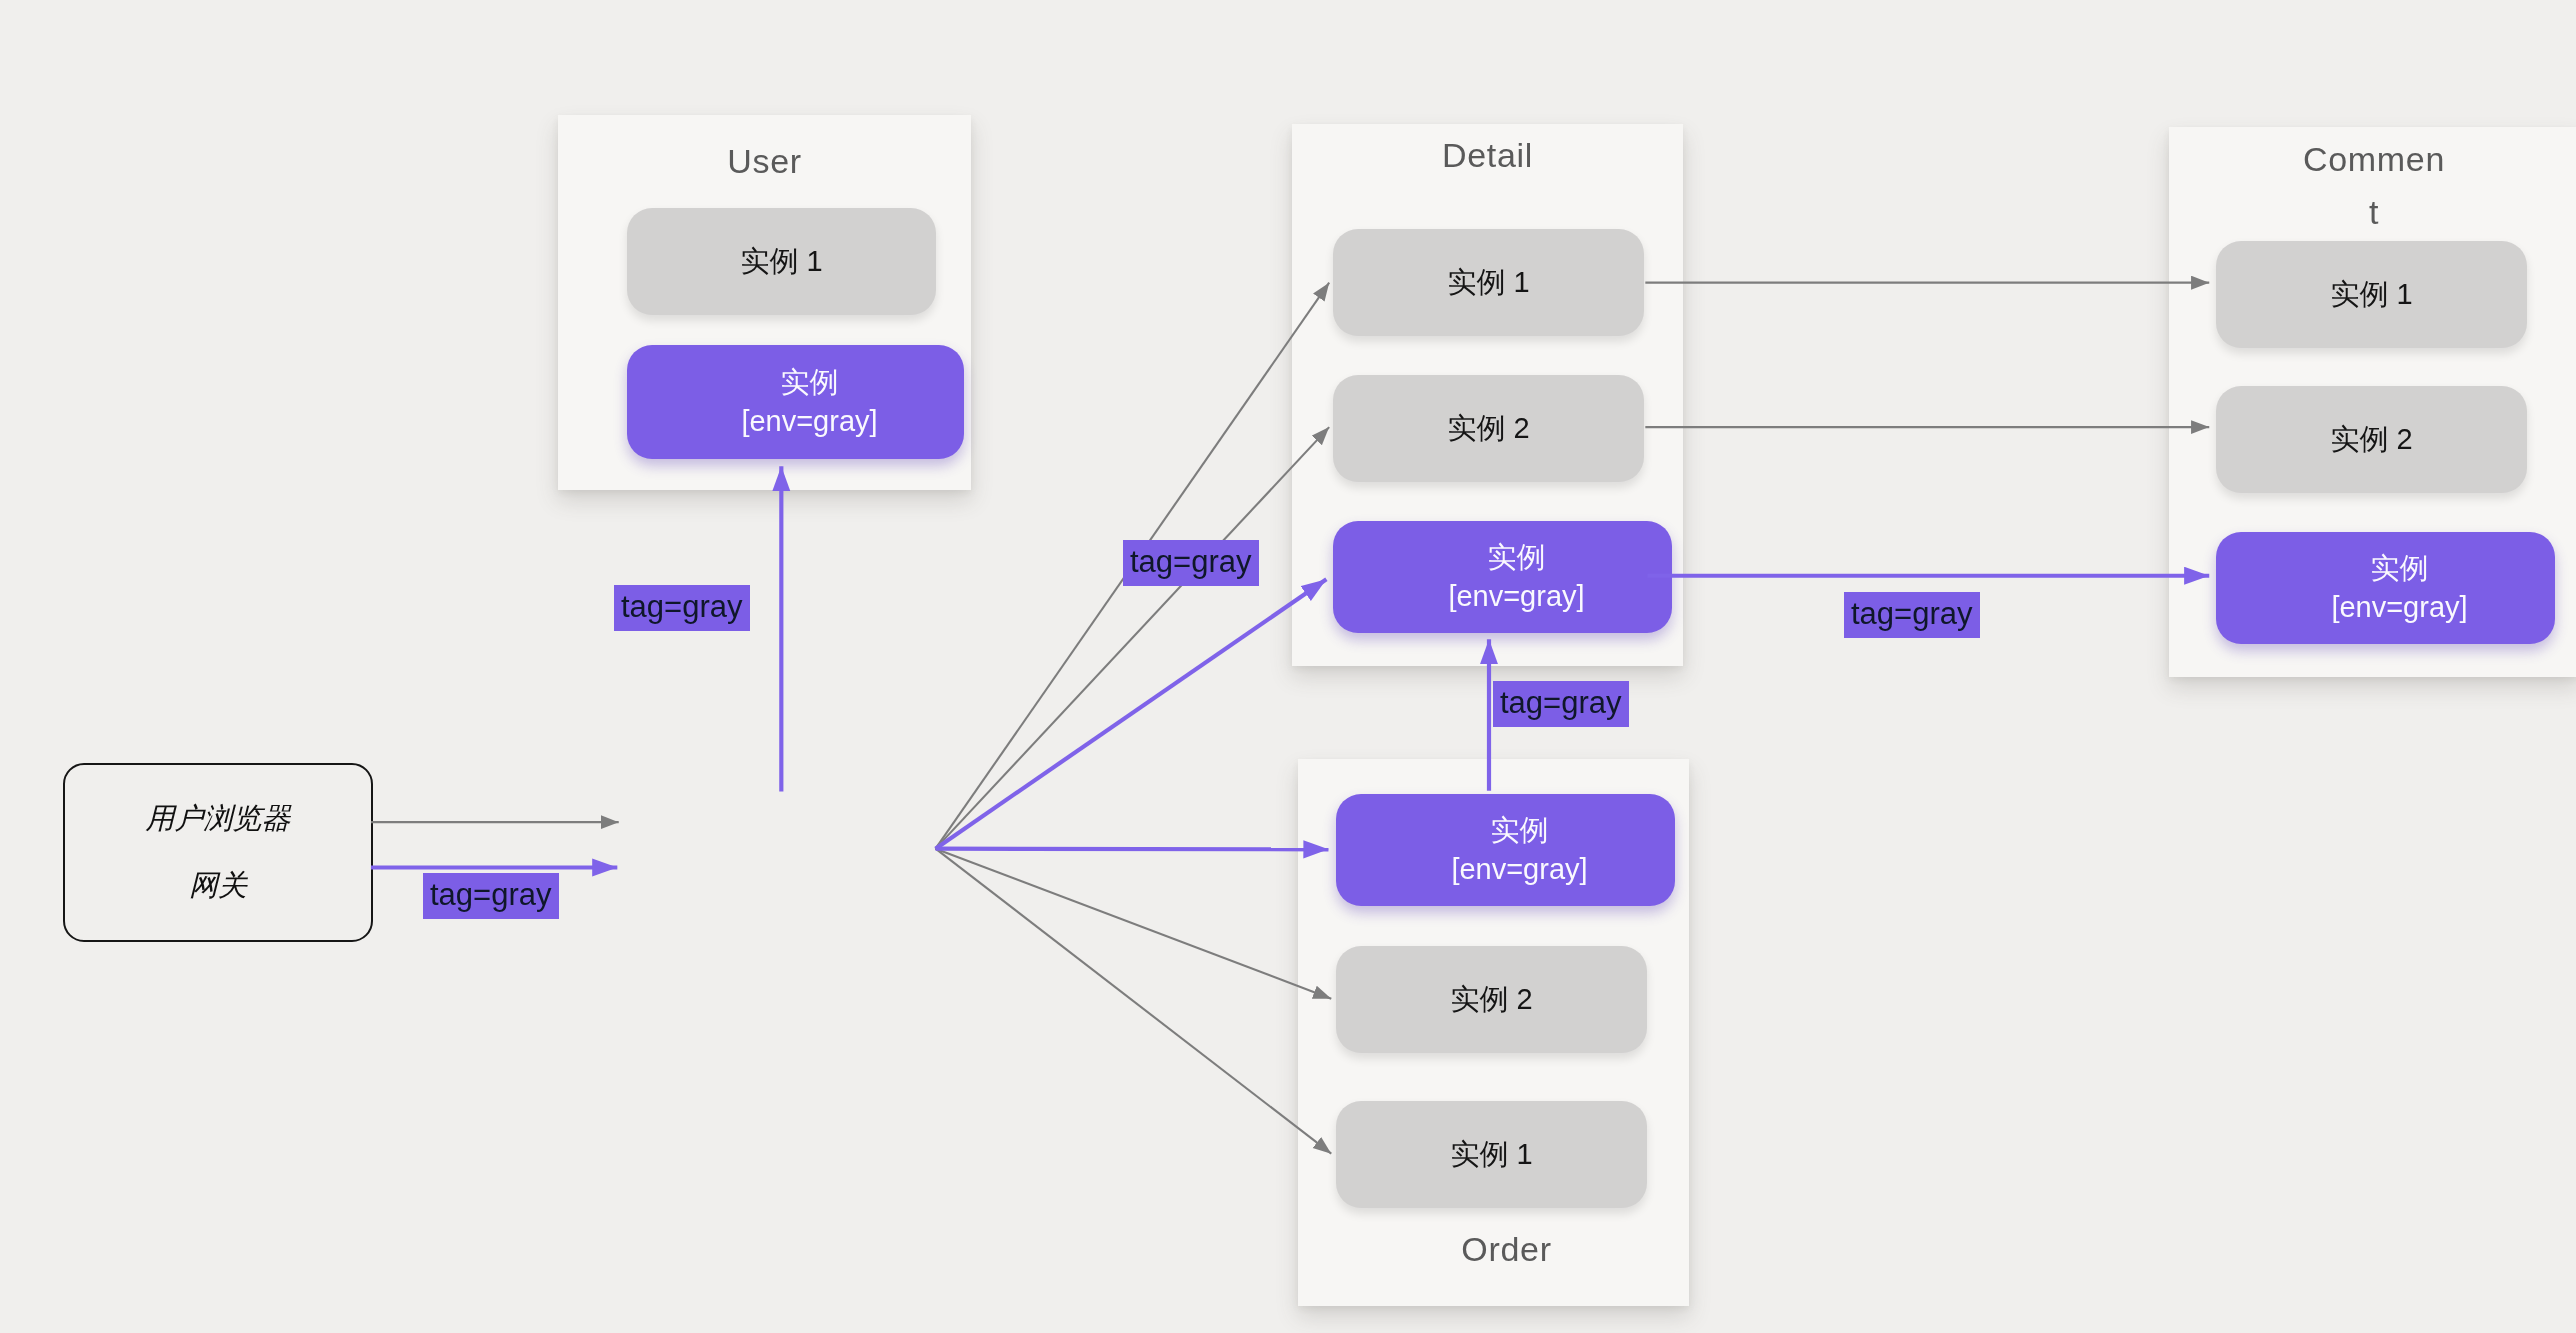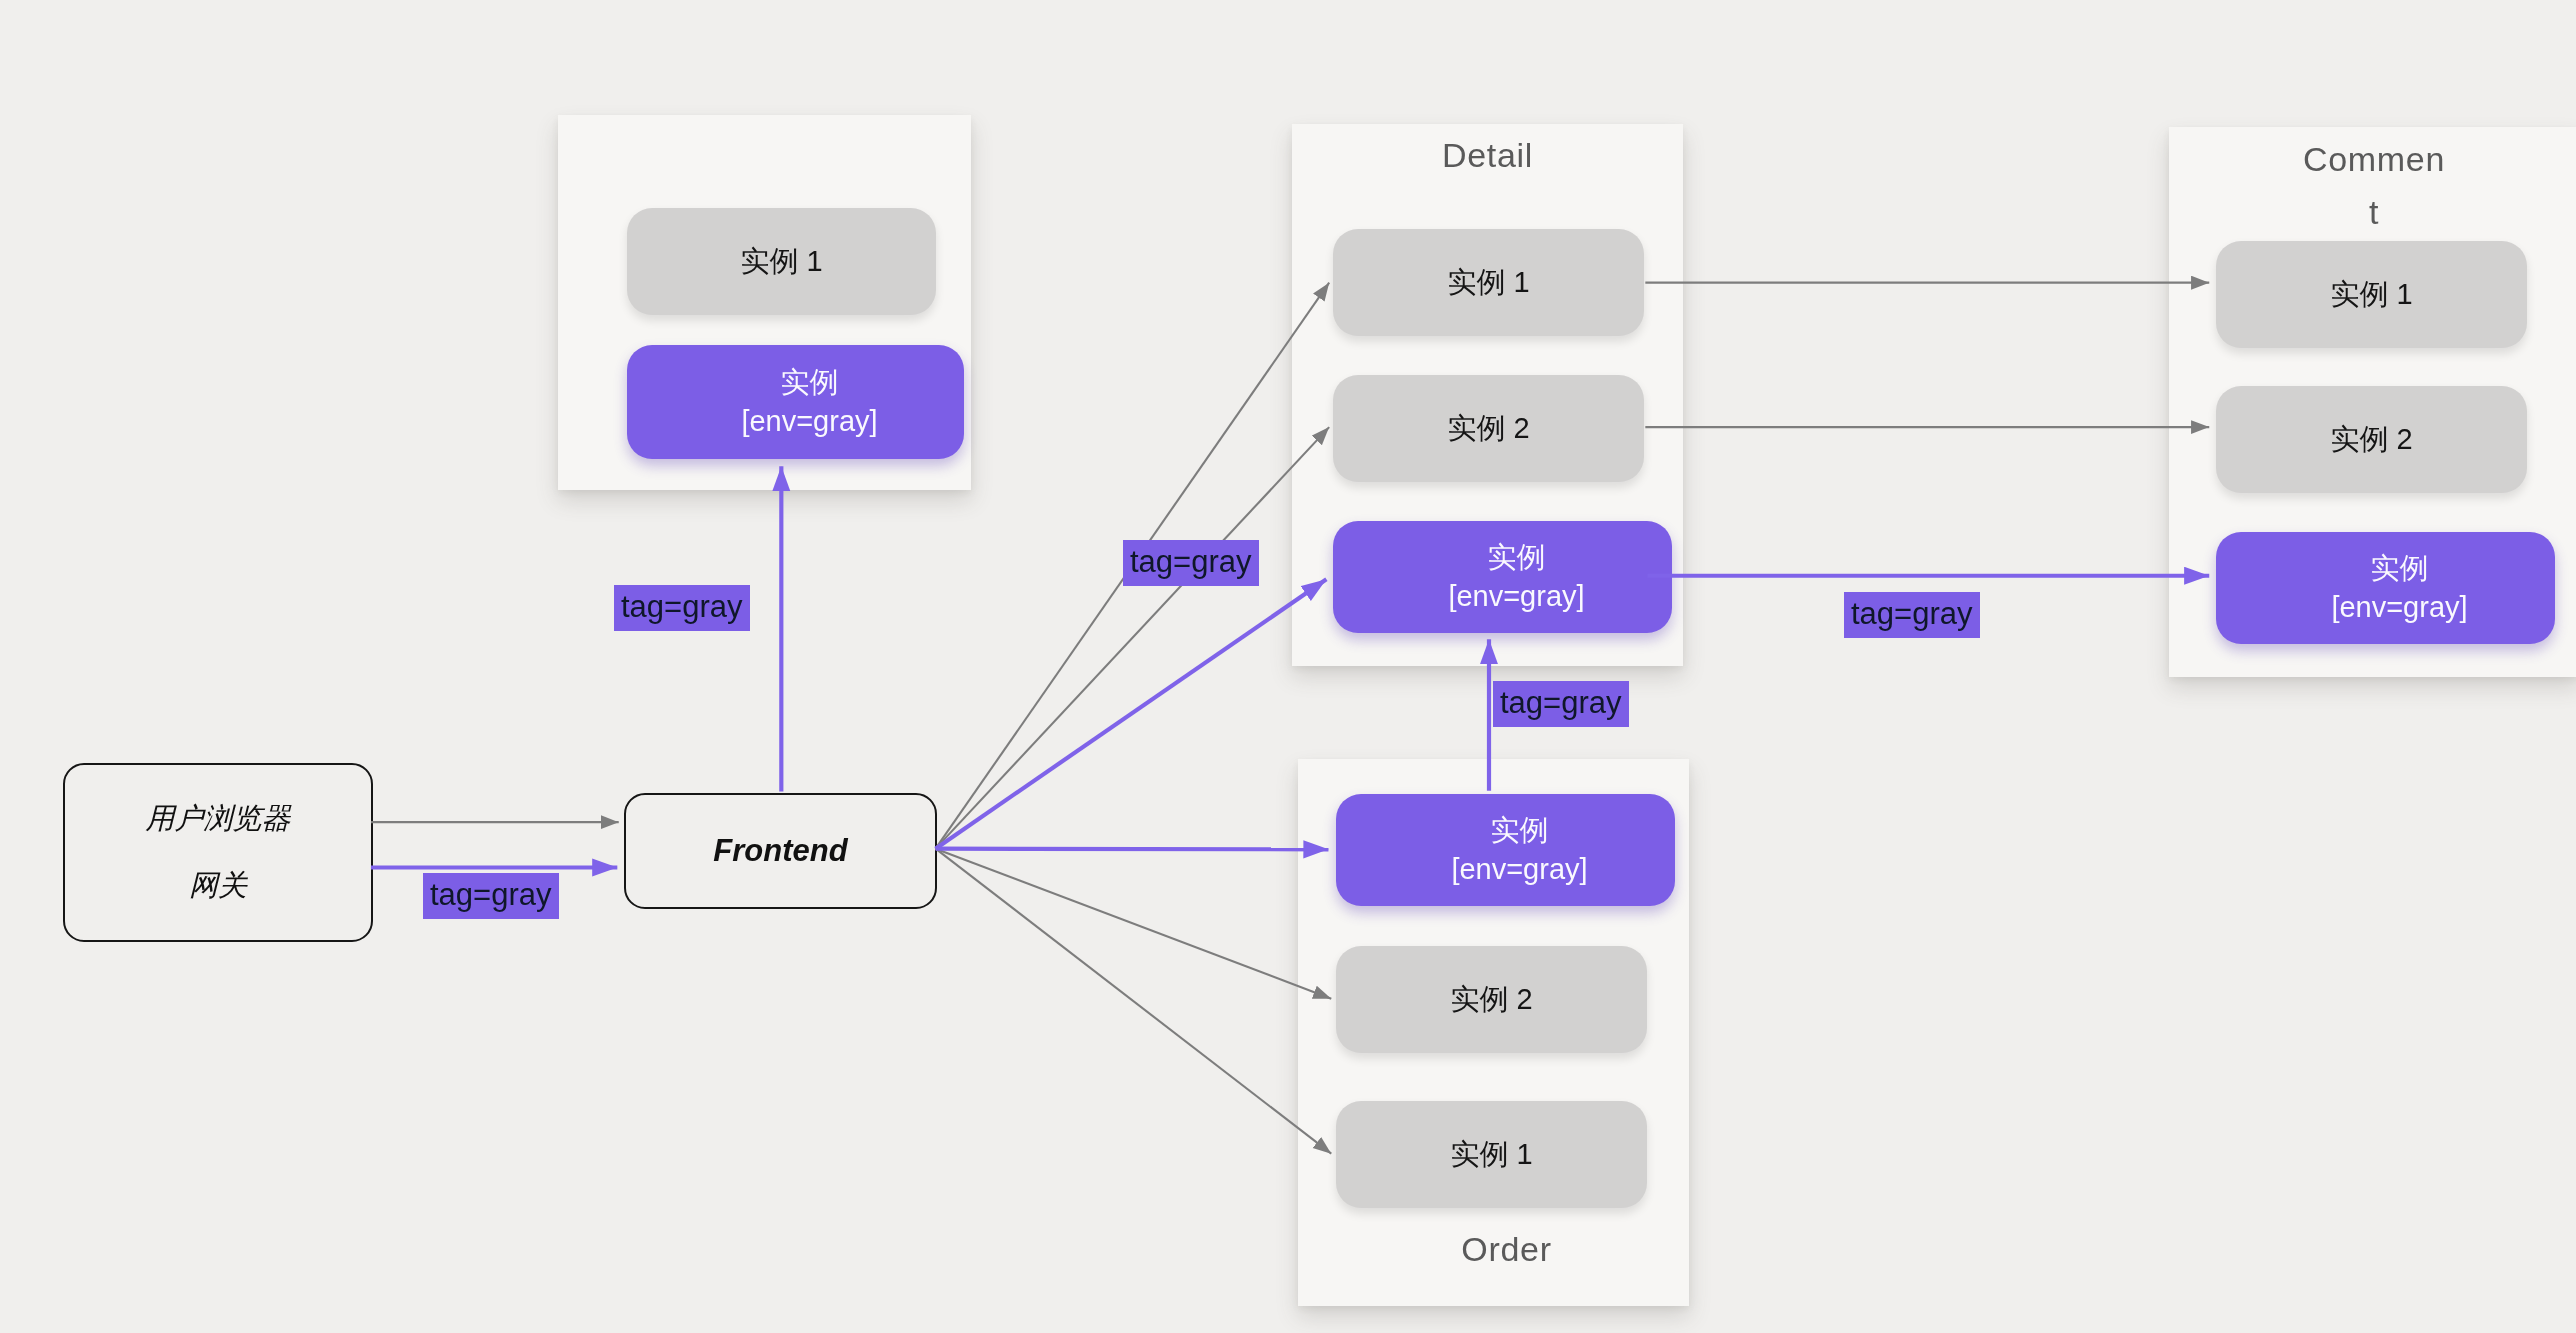--- a/index.html
+++ b/index.html
@@ -105,20 +105,21 @@
   #label-fe-det  { left:1123px; top:540px;  }
   #label-ord-det { left:1493px; top:681px;  }
   #label-det-com { left:1844px; top:592px;  }
 </style>
 </head>
 <body>
 
 <div class="canvas">
 
   <section class="panel" id="panel-user">
+    <div class="panel-title">User</div>
     <div class="inst inst-gray" id="user-inst-1">
       <span>实例 1</span>
     </div>
     <div class="inst inst-purple" id="user-inst-gray">
       <span>实例</span>
       <span>[env=gray]</span>
     </div>
   </section>
 
   <section class="panel" id="panel-detail">
@@ -162,23 +163,20 @@
       <span>实例 2</span>
     </div>
     <div class="inst inst-gray" id="order-inst-1">
       <span>实例 1</span>
     </div>
   </section>
 
   <div class="node" id="node-gateway">
     <span>用户浏览器</span>
     <span>网关</span>
-  </div>
-  <div class="node" id="node-frontend">
-    <span>Frontend</span>
   </div>
 
   <svg class="edges" width="2576" height="1333" viewBox="0 0 3690 1910">
     <defs>
       <marker id="arrow-gray" markerUnits="userSpaceOnUse" markerWidth="30" markerHeight="24" refX="26" refY="10" orient="auto">
         <path d="M0,0 L26,10 L0,20 Z" fill="#7d7d7d"></path>
       </marker>
       <marker id="arrow-purple" markerUnits="userSpaceOnUse" markerWidth="42" markerHeight="32" refX="36" refY="13" orient="auto">
         <path d="M0,0 L36,13 L0,26 Z" fill="#7f63e9"></path>
       </marker>

